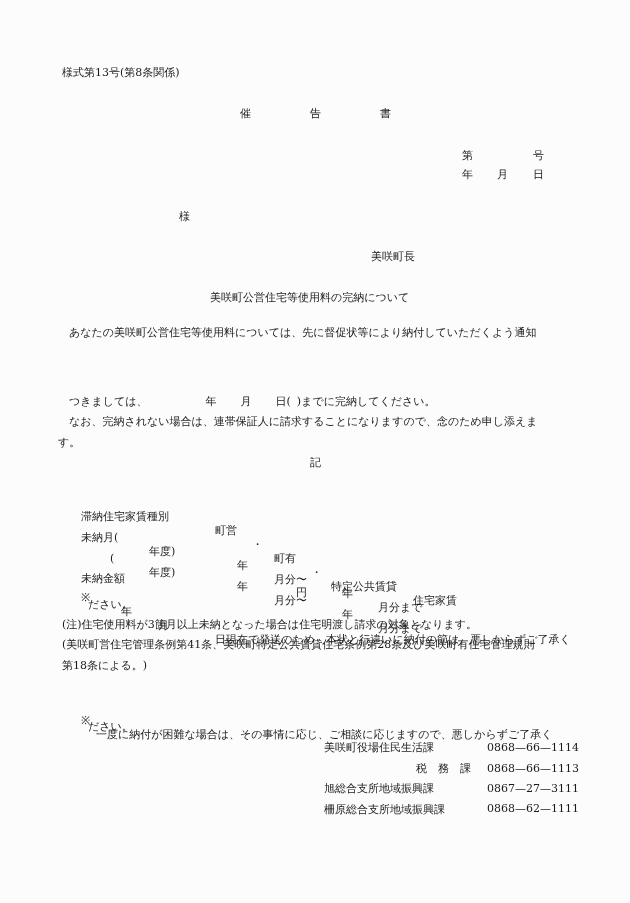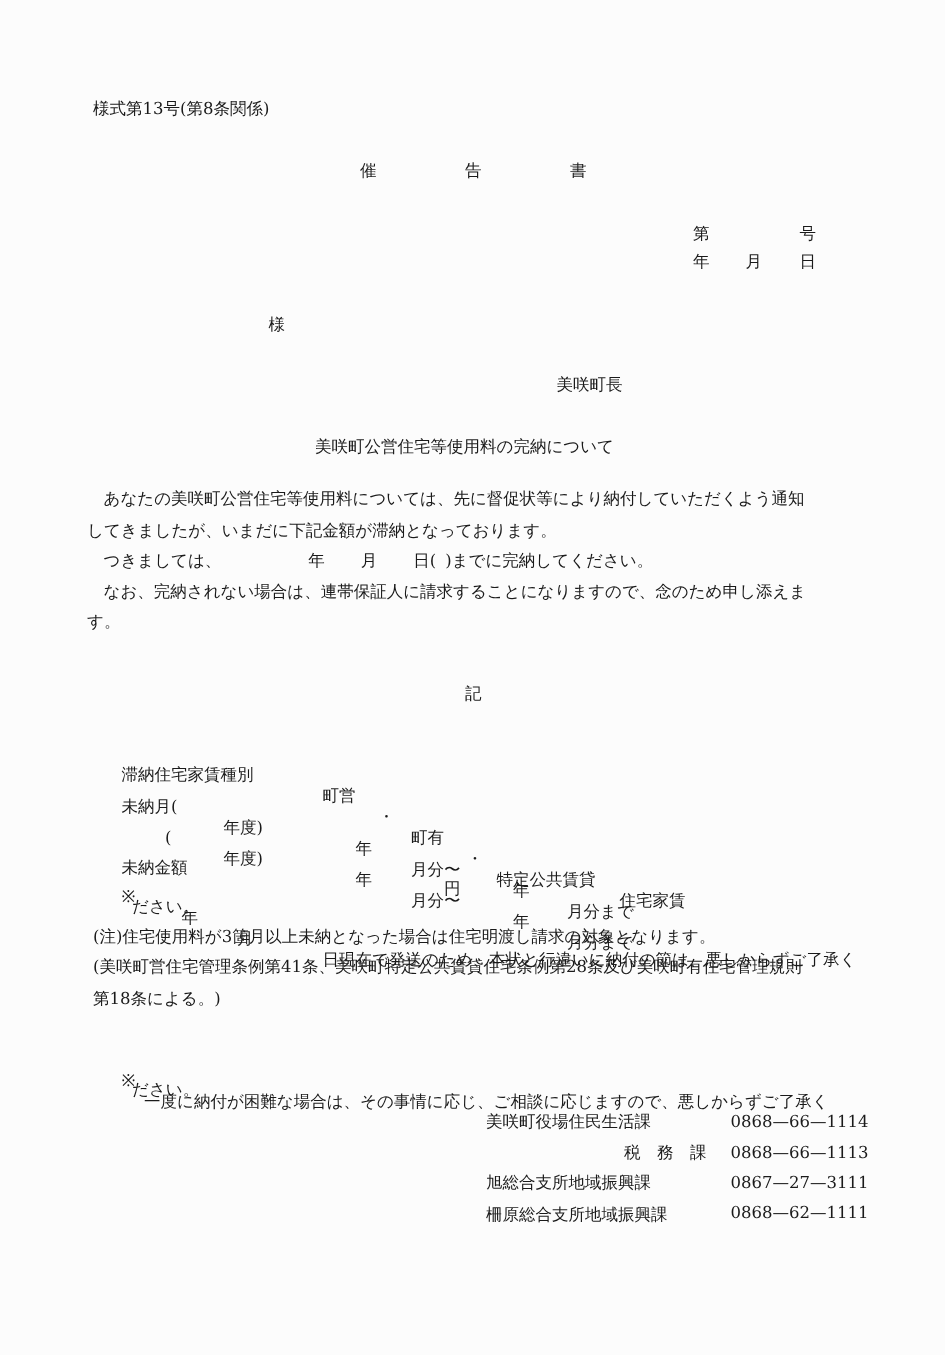--- a/index.html
+++ b/index.html
@@ -36,22 +36,21 @@
   <span class="abs" style="left:497px;top:168px;">月</span>
   <span class="abs" style="left:533px;top:168px;">日</span>
 </div>
 
 <div class="abs" style="left:179px;top:210px;">様</div>
 <div class="abs" style="left:371px;top:250px;">美咲町長</div>
 <div class="abs" style="left:210px;top:291px;">美咲町公営住宅等使用料の完納について</div>
 
 <div class="para" style="top:323px;">
   <p class="ind">あなたの美咲町公営住宅等使用料については、先に督促状等により納付していただくよう通知</p>
-  <p>してきましたが、いまだに下記金額が滞納となっております。</p>
-  <p class="ind" style="white-space:pre;"><span>つきましては、</span><span style="display:inline-block;width:58px;"></span><span>年</span><span style="display:inline-block;width:24px;"></span><span>月</span><span style="display:inline-block;width:24px;"></span><span>日(</span><span style="display:inline-block;width:6px;"></span><span>)までに完納してください。</span></p>
+  <p class="ind" style="white-space:pre;margin-top:48px;"><span>つきましては、</span><span style="display:inline-block;width:58px;"></span><span>年</span><span style="display:inline-block;width:24px;"></span><span>月</span><span style="display:inline-block;width:24px;"></span><span>日(</span><span style="display:inline-block;width:6px;"></span><span>)までに完納してください。</span></p>
   <p class="ind">なお、完納されない場合は、連帯保証人に請求することになりますので、念のため申し添えま</p>
   <p>す。</p>
 </div>
 
 <div class="abs" style="left:310px;top:456px;">記</div>
 
 <div class="row" style="top:496px;">
   <span>滞納住宅家賃種別</span>
   <span style="position:absolute;left:141px;">町営</span>
   <span style="position:absolute;left:178px;">・</span>

